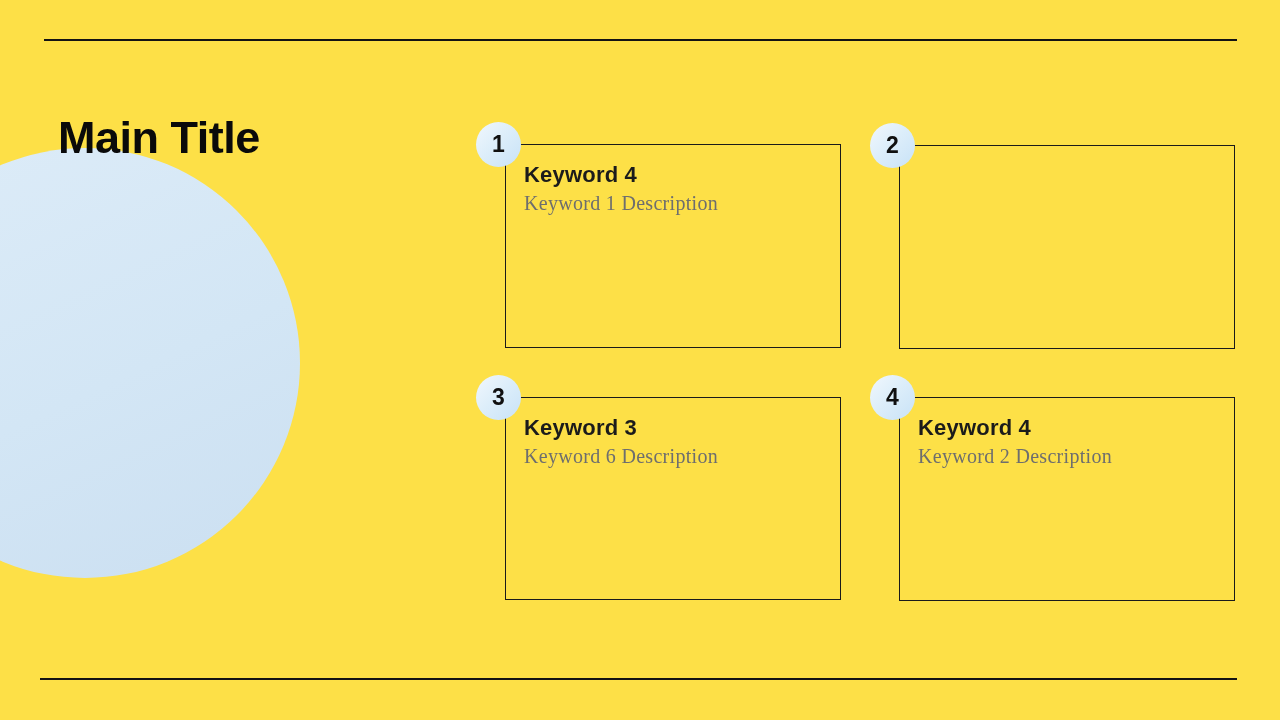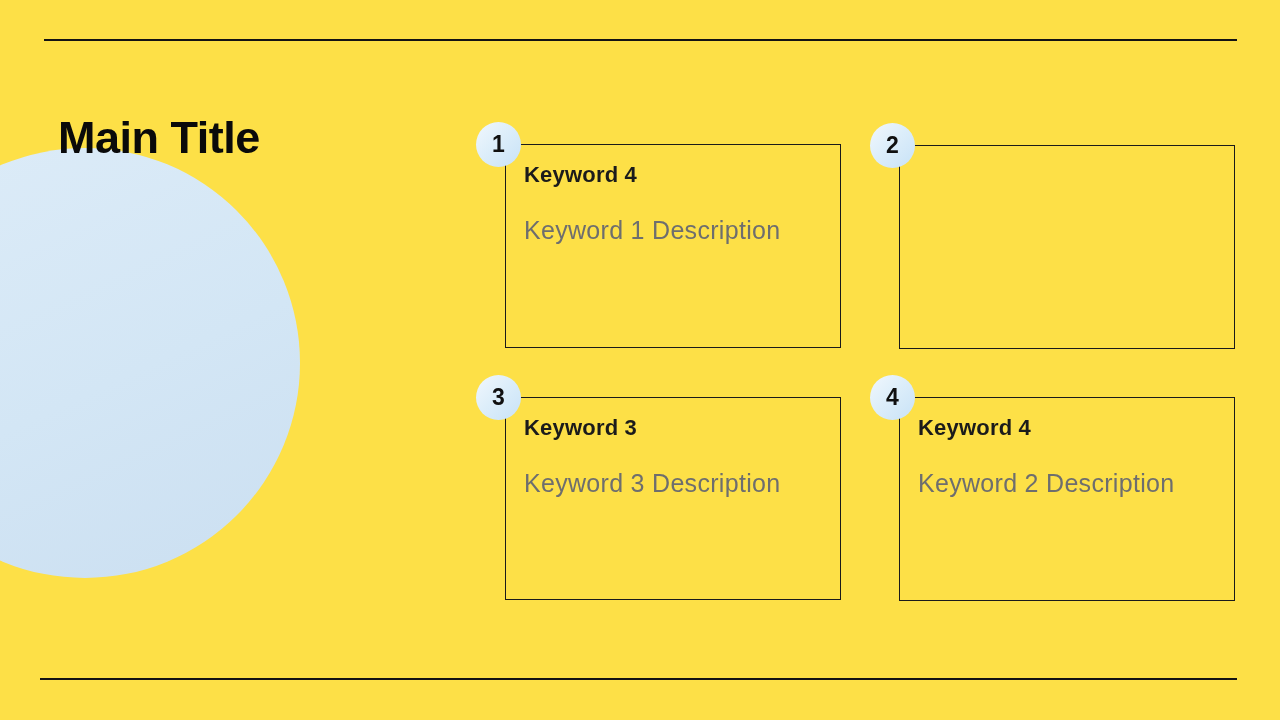--- a/index.html
+++ b/index.html
@@ -76,25 +76,26 @@
   }
 
   .card-keyword {
     font-size: 22px;
     font-weight: 700;
     color: #1b1b1b;
     letter-spacing: 0.2px;
   }
 
   .card-description {
-    margin-top: 28px;
-    font-size: 25px;
+    margin-top: 4px;
+    font-size: 20px;
     font-weight: 400;
     color: #6e6e6e;
     letter-spacing: 0.3px;
+    font-family: Liberation Serif, serif;
   }
 </style>
 </head>
 <body>
 
 <div class="slide">
 
   <div class="deco-circle"></div>
 
   <div class="rule rule-top"></div>
@@ -108,21 +109,21 @@
     <div class="card-description">Keyword 1 Description</div>
   </div>
 
   <div class="card card-2">
     <div class="card-badge">2</div>
   </div>
 
   <div class="card card-3">
     <div class="card-badge">3</div>
     <div class="card-keyword">Keyword 3</div>
-    <div class="card-description">Keyword 3 Description</div>
+    <div class="card-description">Keyword 6 Description</div>
   </div>
 
   <div class="card card-4">
     <div class="card-badge">4</div>
     <div class="card-keyword">Keyword 4</div>
     <div class="card-description">Keyword 2 Description</div>
   </div>
 
 </div>
 

